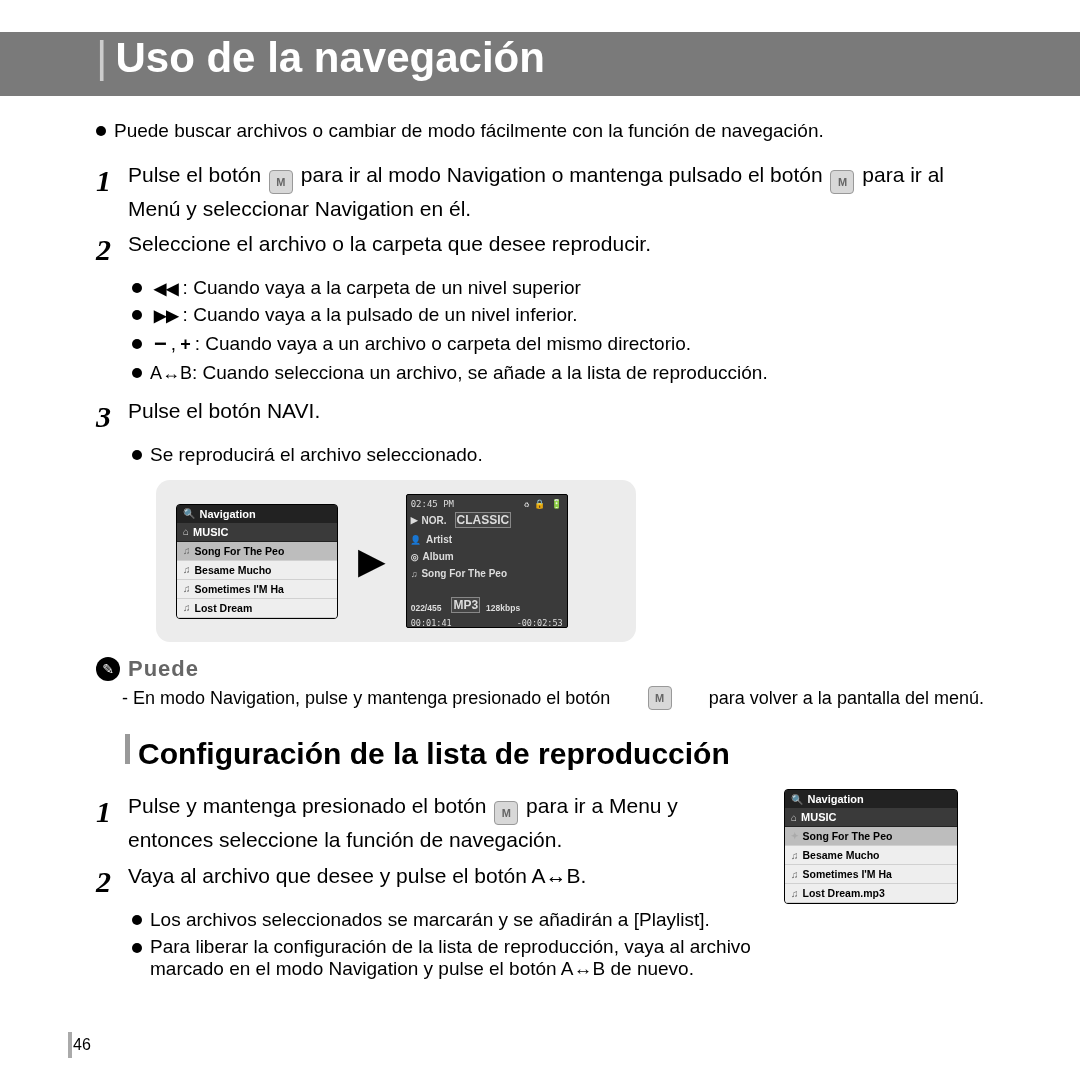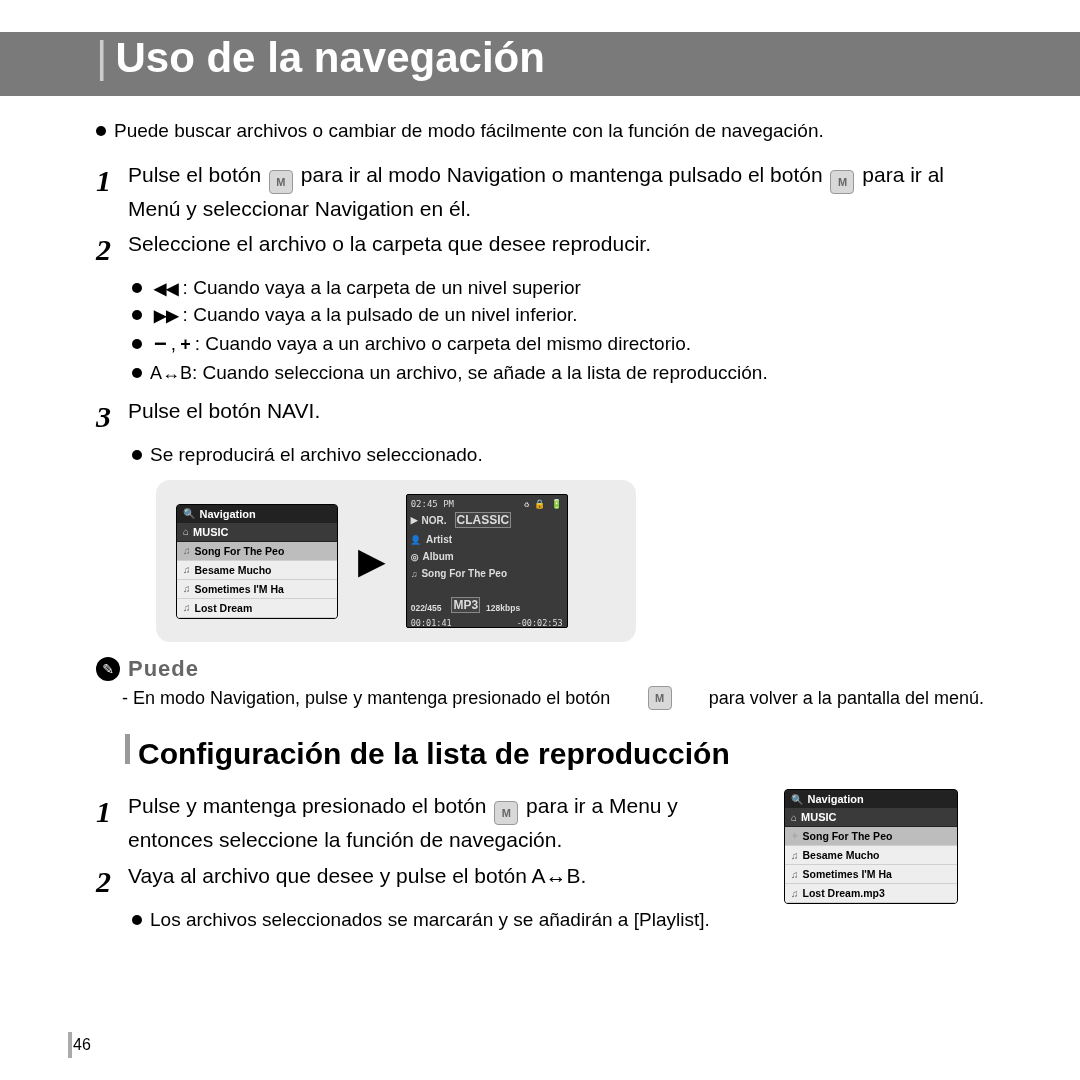--- a/index.html
+++ b/index.html
@@ -225,20 +225,24 @@
         <span class="step-num">2</span>
         <div class="step-body">
           <span>Vaya al archivo que desee y pulse el botón A↔B.</span>
         </div>
       </div>
       <div class="sub-bullets">
         <div class="sub-line">
           <span class="disc"></span>
           <span>Los archivos seleccionados se marcarán y se añadirán a [Playlist].</span>
         </div>
+        <div class="sub-line" style="align-items:flex-start;">
+          <span class="disc" style="margin-top:7px;"></span>
+          <span>Para liberar la configuración de la lista de reproducción, vaya al archivo marcado en el modo Navigation y pulse el botón A↔B de nuevo.</span>
+        </div>
       </div>
     </div>
 
     <div class="right-col">
       <div class="device-screen2">
         <div class="dev-header">
           <span class="mag">🔍</span>
           <span>Navigation</span>
         </div>
         <div class="music-row">

